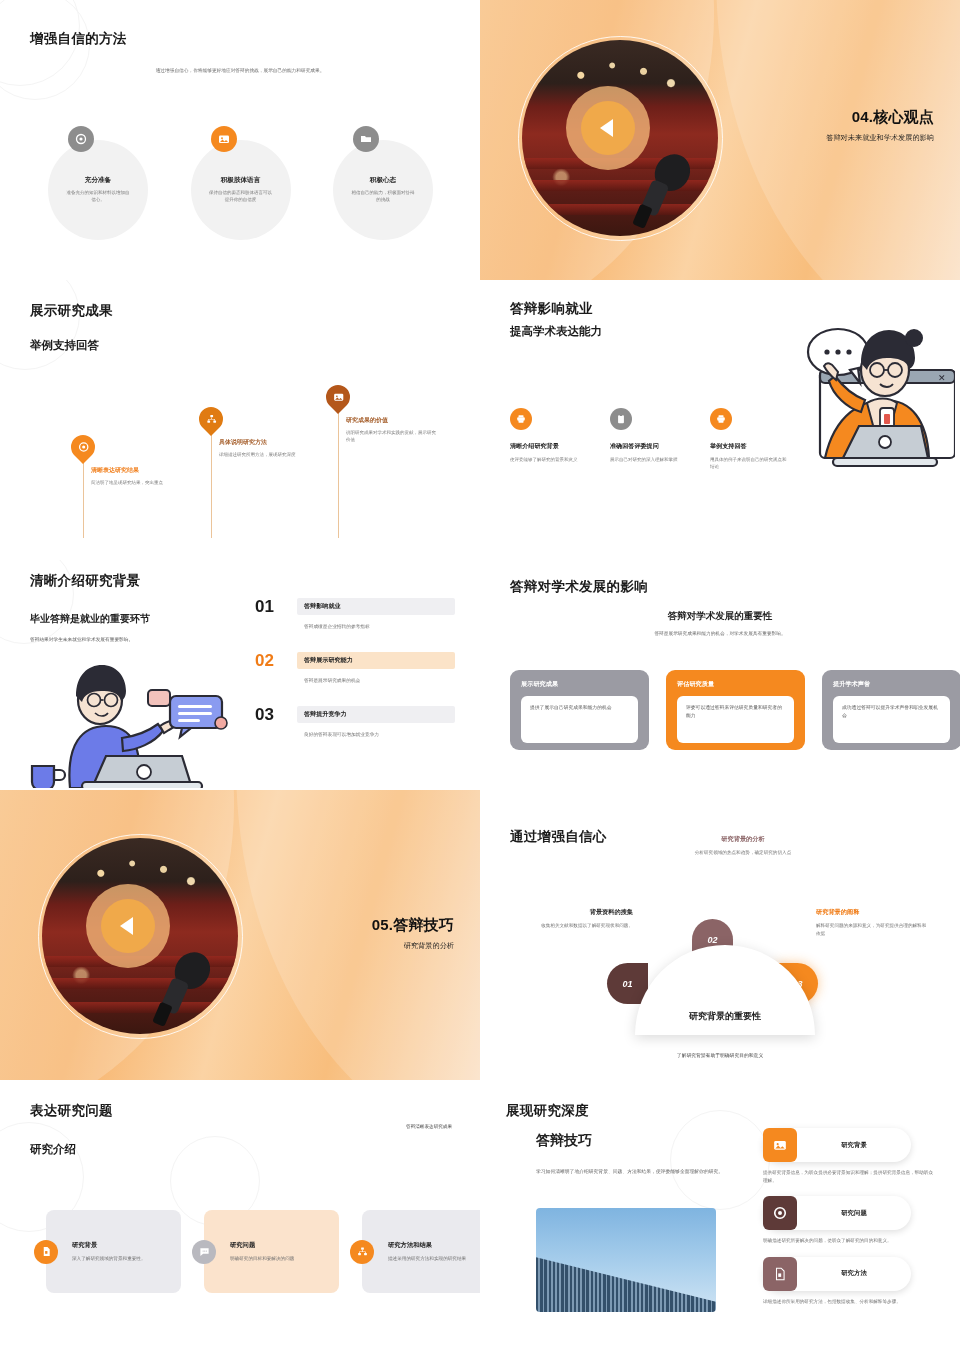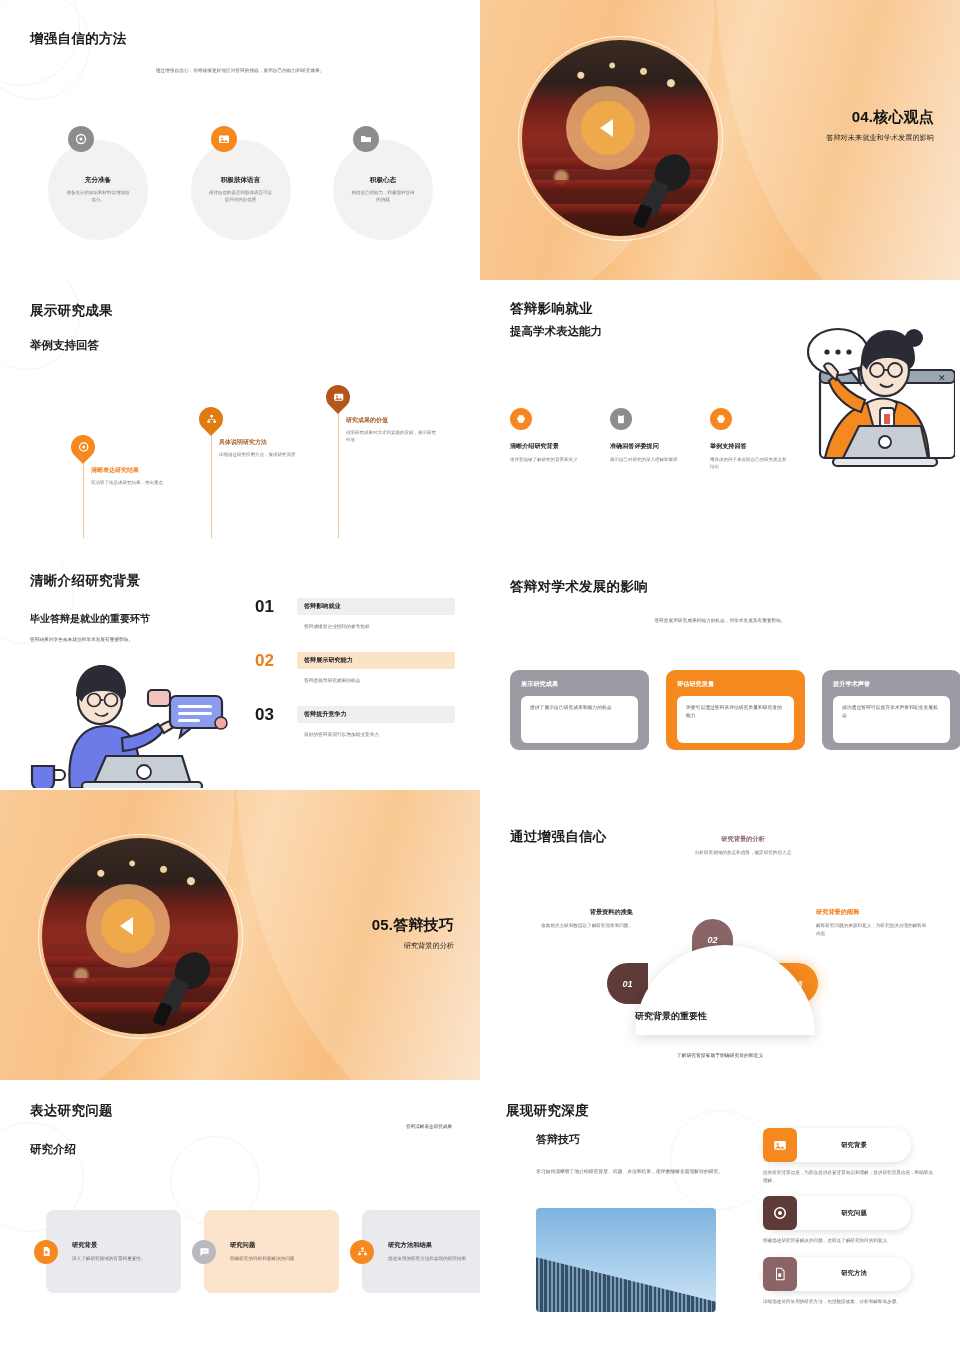--- a/index.html
+++ b/index.html
@@ -154,21 +154,21 @@
   .bx.or{ background:#F5891F; }
   .bx .bt{ font-size:6.2px; font-weight:bold; color:#fff;}
   .bx .inner{ background:#fff; border-radius:6px; margin-top:7px; padding:8px 9px; height:47px;}
   .bx .inner p{ font-size:4.8px; color:#555; line-height:1.65;}
 
   
   .s8 .hdr{ position:absolute; left:30px; top:38px;}
   .semi-wrap{ position:absolute; left:108px; top:120px; width:290px; height:130px;}
   .semi{ position:absolute; left:47px; top:35px; width:180px; height:90px;
          background:#fff; border-radius:90px 90px 0 0; box-shadow:0 3px 13px rgba(0,0,0,.15);}
-  .semi .lbl{ position:absolute; left:0; right:0; bottom:12px; font-size:9px; font-weight:bold;}
+  .semi .lbl{ position:absolute; left:0; right:0; bottom:12px; text-align:center; font-size:9px; font-weight:bold;}
   .pill{ position:absolute; width:41px;height:41px; display:flex;align-items:center;justify-content:center;
          font-size:9px;font-style:italic;font-weight:bold;color:#fff;}
   .pill.p1{ left:19px; top:53px; background:#5E3A38; border-radius:50% 0 0 50%; }
   .pill.p2{ left:104px; top:9px; background:#8B6466; border-radius:50% 50% 0 0; }
   .pill.p3{ left:189px; top:53px; background:#F5891F; border-radius:0 50% 50% 0; box-shadow:0 0 12px rgba(245,137,31,.45);}
   .semi-txt{ position:absolute; width:112px; }
   .semi-txt .t{ font-size:6.2px; font-weight:bold; }
   .semi-txt .d{ font-size:4.6px; color:#6f6f6f; margin-top:5px; line-height:1.65;}
   .s8 .foot{ position:absolute; left:0; right:0; top:262px; text-align:center; font-size:4.8px; color:#3c3c3c;}
 
@@ -182,21 +182,21 @@
   .c9.peach{ background:#FBE3CC; }
   .c9 .badge{ position:absolute; left:-12px; top:50%; transform:translateY(-50%);
        width:24px;height:24px;border-radius:50%; background:#F5891F; display:flex;align-items:center;justify-content:center;}
   .c9 .badge.g{ background:#B9B9BF;}
   .c9 .badge svg{ width:11px;height:11px;fill:#fff;}
   .c9 .t{ font-size:6.3px; font-weight:bold;}
   .c9 .d{ font-size:4.6px; color:#6d6d6d; margin-top:5px; line-height:1.6;}
 
   
   .s10 .hdr{ position:absolute; left:26px; top:22px;}
-  .s10 .sub{ position:absolute; left:56px; top:52px; font-size:11px; font-weight:bold;}
+  .s10 .sub{ position:absolute; left:56px; top:52px; font-size:14px; font-weight:bold;}
   .s10 .par{ position:absolute; left:56px; top:88px; width:196px; font-size:4.8px; color:#5b5b5b; line-height:1.7;}
   .s10 .photo{
     position:absolute; left:56px; top:128px; width:180px; height:104px; border-radius:4px; overflow:hidden;
     background:linear-gradient(180deg,#7FB4E0 0%,#A9CFEC 55%,#CFE4F4 100%);
   }
   .s10 .photo .bld{
     position:absolute; left:0; bottom:0; width:100%; height:74px;
     background:repeating-linear-gradient(90deg,#33506B 0 2.4px,#7D9AB4 2.4px 4.2px);
     clip-path:polygon(0% 26%, 100% 86%, 100% 100%, 0% 100%);
   }
@@ -474,20 +474,21 @@
         <circle cx="122" cy="112" r="7" fill="#fff" stroke="#2b2b35" stroke-width="1.8"></circle>
         <path d="M10 106h22v16a8 8 0 0 1-8 8H18a8 8 0 0 1-8-8z" fill="#6C7BE8" stroke="#2b2b35" stroke-width="2.2"></path>
         <path d="M32 110h6a5 5 0 0 1 0 10h-6z" fill="none" stroke="#2b2b35" stroke-width="2.2"></path>
       </svg>
     </div>
   </section>
 
   <section class="slide s6">
     <div class="hdr s-title">答辩对学术发展的影响</div>
     <div class="ctr">
+      <h3>答辩对学术发展的重要性</h3>
       <p>答辩是展示研究成果和能力的机会，对学术发展具有重要影响。</p>
     </div>
     <div class="boxes">
       <div class="bx">
         <div class="bt">展示研究成果</div>
         <div class="inner">
             <p>提供了展示自己研究成果和能力的机会</p>
           </div>
       </div>
       <div class="bx or">

